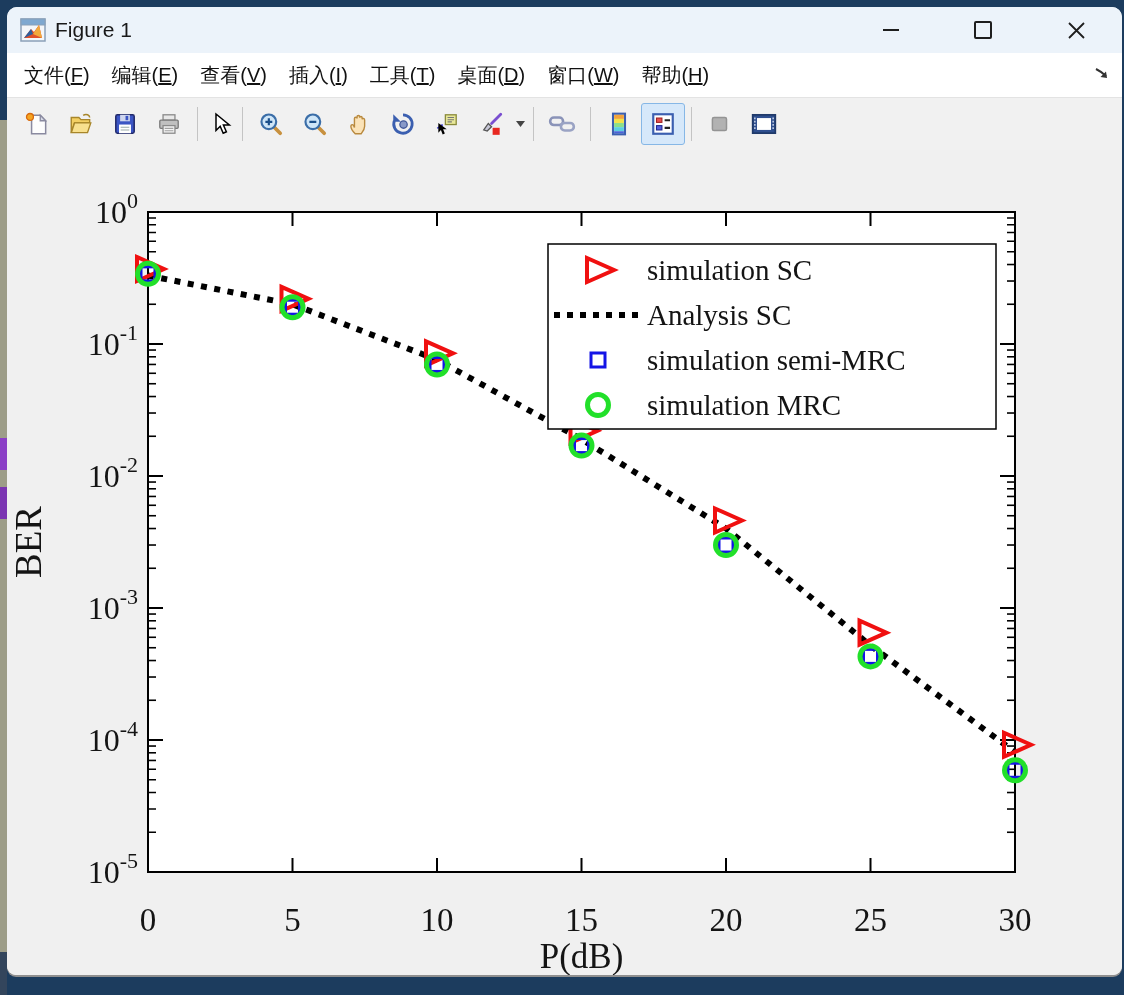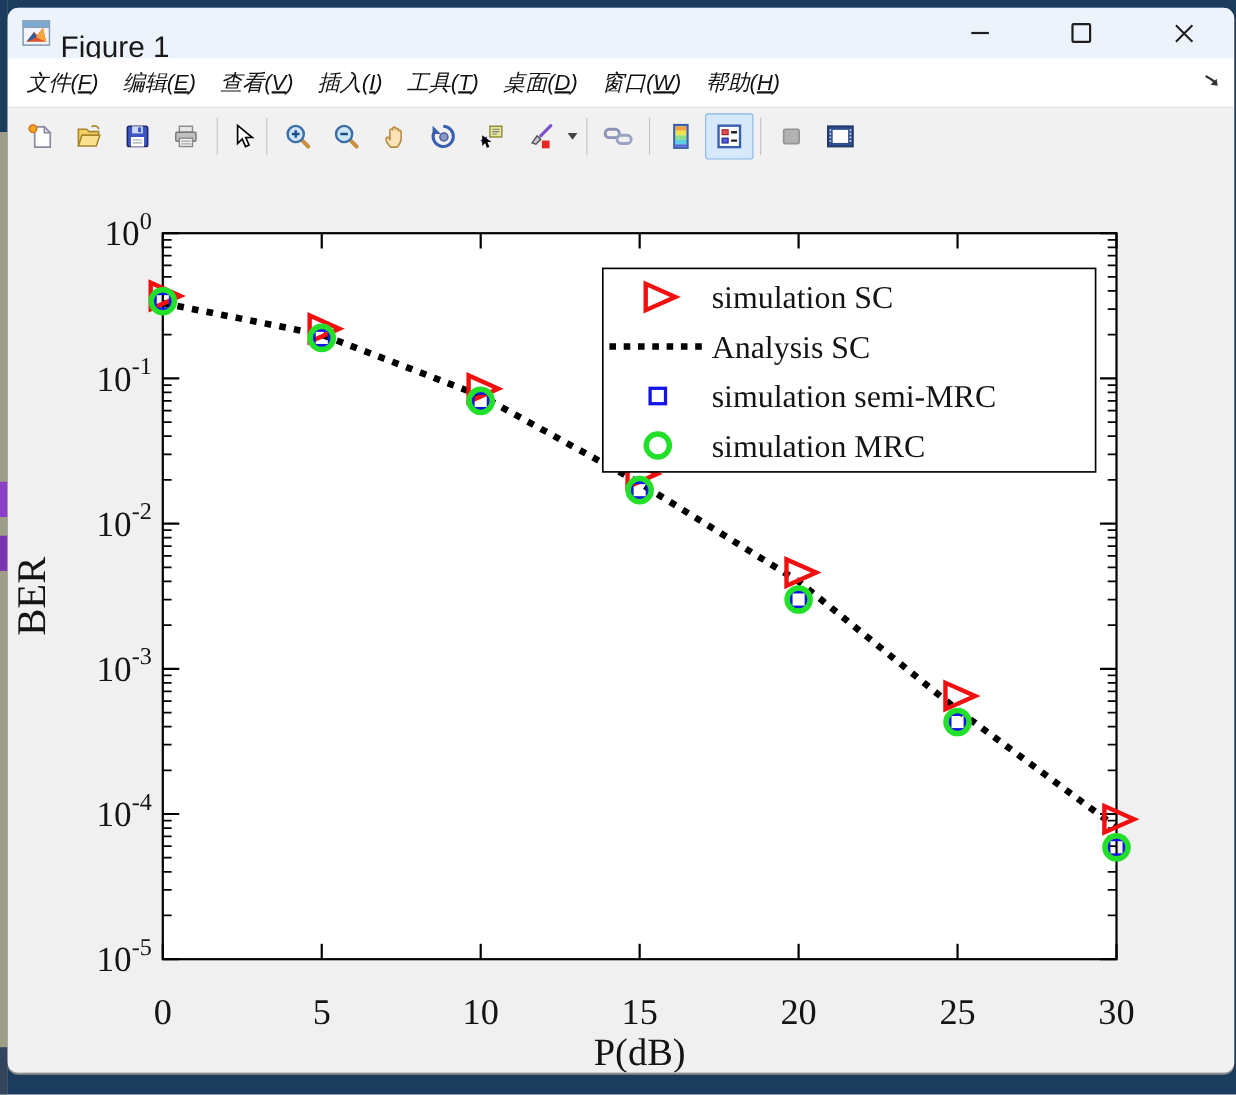--- a/index.html
+++ b/index.html
@@ -10,29 +10,29 @@
   .desk-sliver .navy-top{position:absolute;left:0;top:0;width:7px;height:120px;background:#1c3c5e;}
   .desk-sliver .purple1{position:absolute;left:0;top:438px;width:7px;height:32px;background:#8b3fc6;}
   .desk-sliver .purple2{position:absolute;left:0;top:487px;width:7px;height:32px;background:#7b35b2;}
   .desk-sliver .dark-bot{position:absolute;left:0;top:952px;width:7px;height:43px;background:#33455c;}
 
   .window{position:absolute;left:7px;top:7px;width:1115px;height:968px;background:#f0f0f0;
           border-radius:10px 10px 9px 9px;box-shadow:0 2px 0 #8f8f8f;overflow:hidden;}
 
   .titlebar{position:relative;height:46px;background:#ecf3fa;}
   .title-icon{position:absolute;left:13px;top:10px;width:26px;height:26px;}
-  .title-text{position:absolute;left:48px;top:21px;font-size:27px;color:#191919;}
+  .title-text{position:absolute;left:48px;top:11px;font-size:21px;color:#191919;}
   .win-btn{position:absolute;top:0;width:46px;height:46px;display:flex;align-items:center;justify-content:center;cursor:default;}
   .btn-min{left:861px;} .btn-max{left:953px;} .btn-close{left:1046px;}
   .min-glyph{width:16px;border-top:2px solid #1e1e1e;}
   .max-glyph{width:14px;height:14px;border:2px solid #1e1e1e;border-radius:2px;}
 
   .menubar{position:relative;height:44px;background:#ffffff;border-bottom:1px solid #e3e3e3;
            display:flex;align-items:center;padding-left:6px;}
-  .menu-item{font-size:20px;color:#111;padding:4px 11px;white-space:nowrap;font-style:italic;}
+  .menu-item{font-size:20px;color:#111;padding:4px 11px;white-space:nowrap;}
   .mn{text-decoration:underline;}
   .dock-arrow{position:absolute;right:12px;top:12px;}
 
   .toolbar{position:relative;height:52px;background:#f1f1f1;border-bottom:1px solid #cfcfcf;
            display:flex;align-items:center;padding-left:8px;}
   .tb-btn{width:42px;height:40px;display:flex;align-items:center;justify-content:center;border:1px solid transparent;border-radius:3px;}
   .tb-btn.narrow{width:30px;}
   .tb-btn.selected{background:#d6e8fa;border:1px solid #86b7e6;}
   .tb-sep{width:1px;height:34px;background:#c4c4c4;margin:0 6px;}
   .tb-caret{width:14px;height:40px;display:flex;align-items:center;justify-content:center;}

